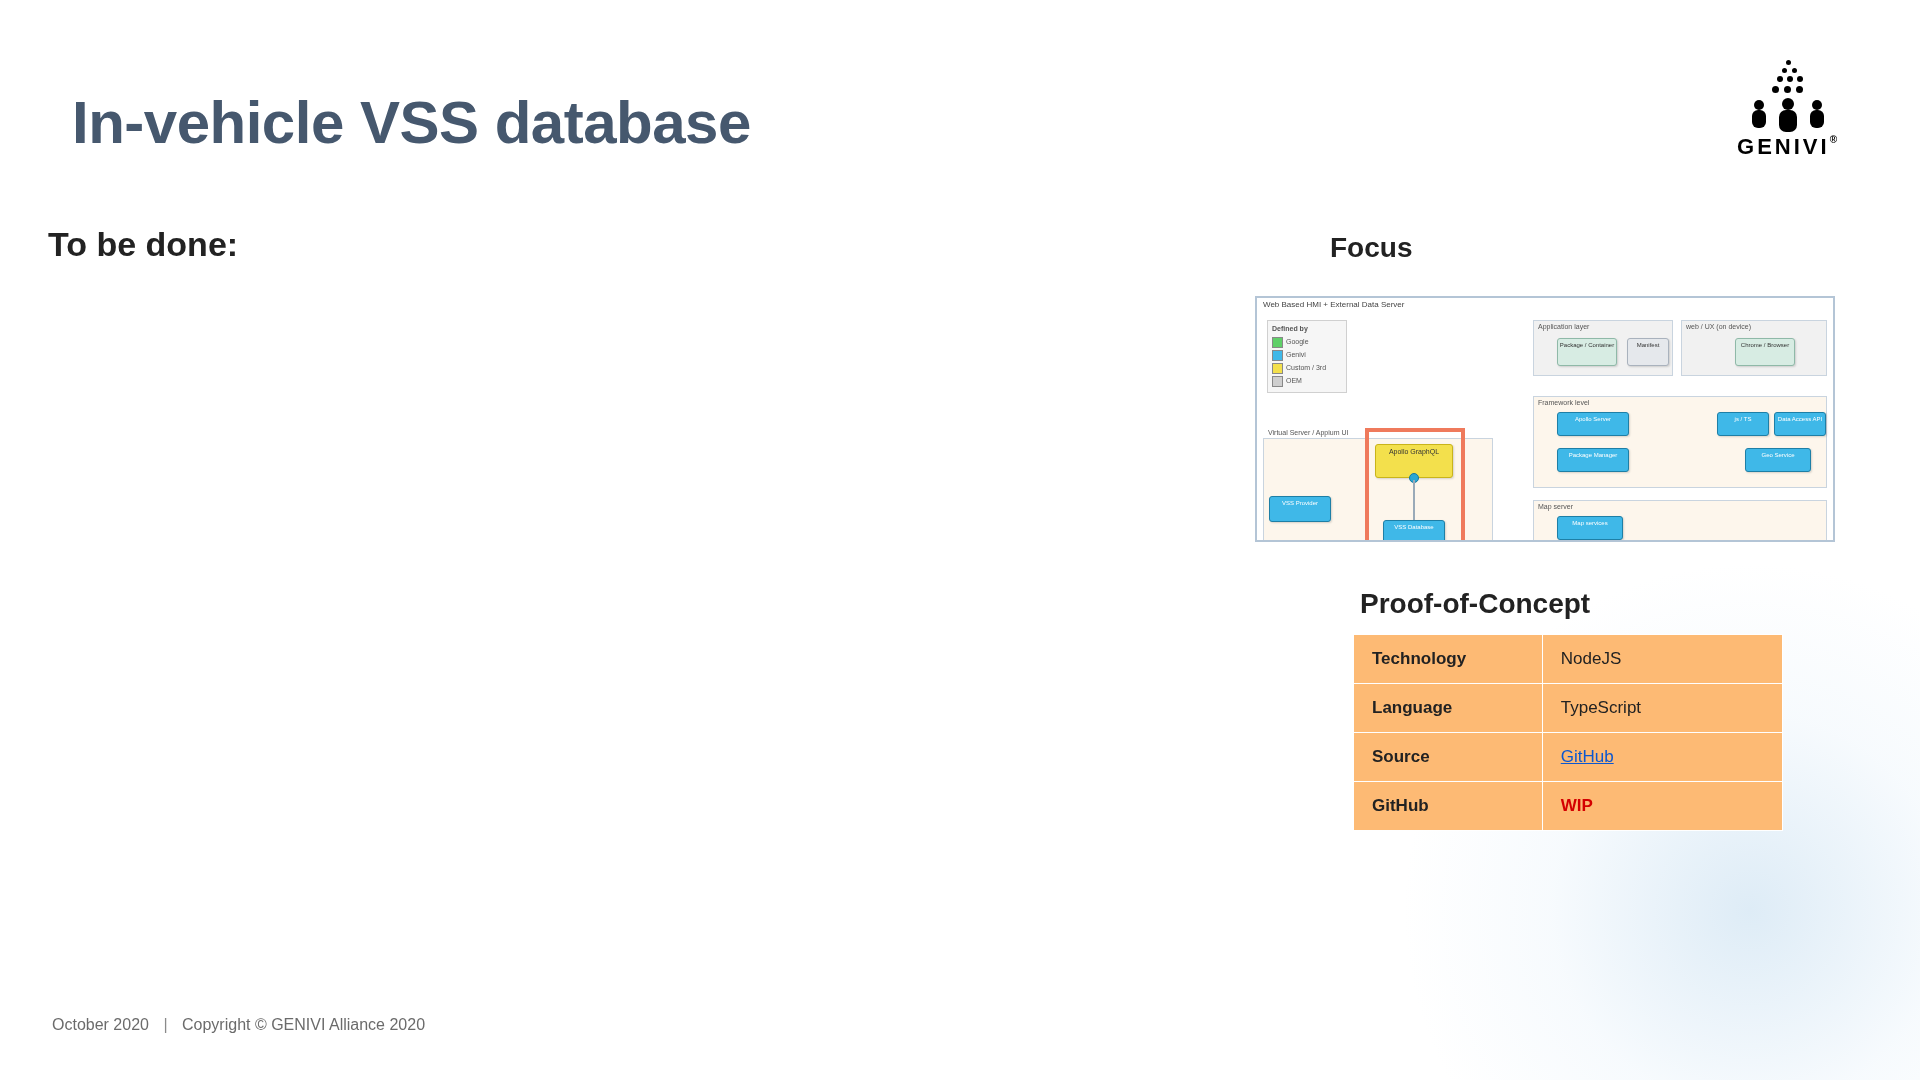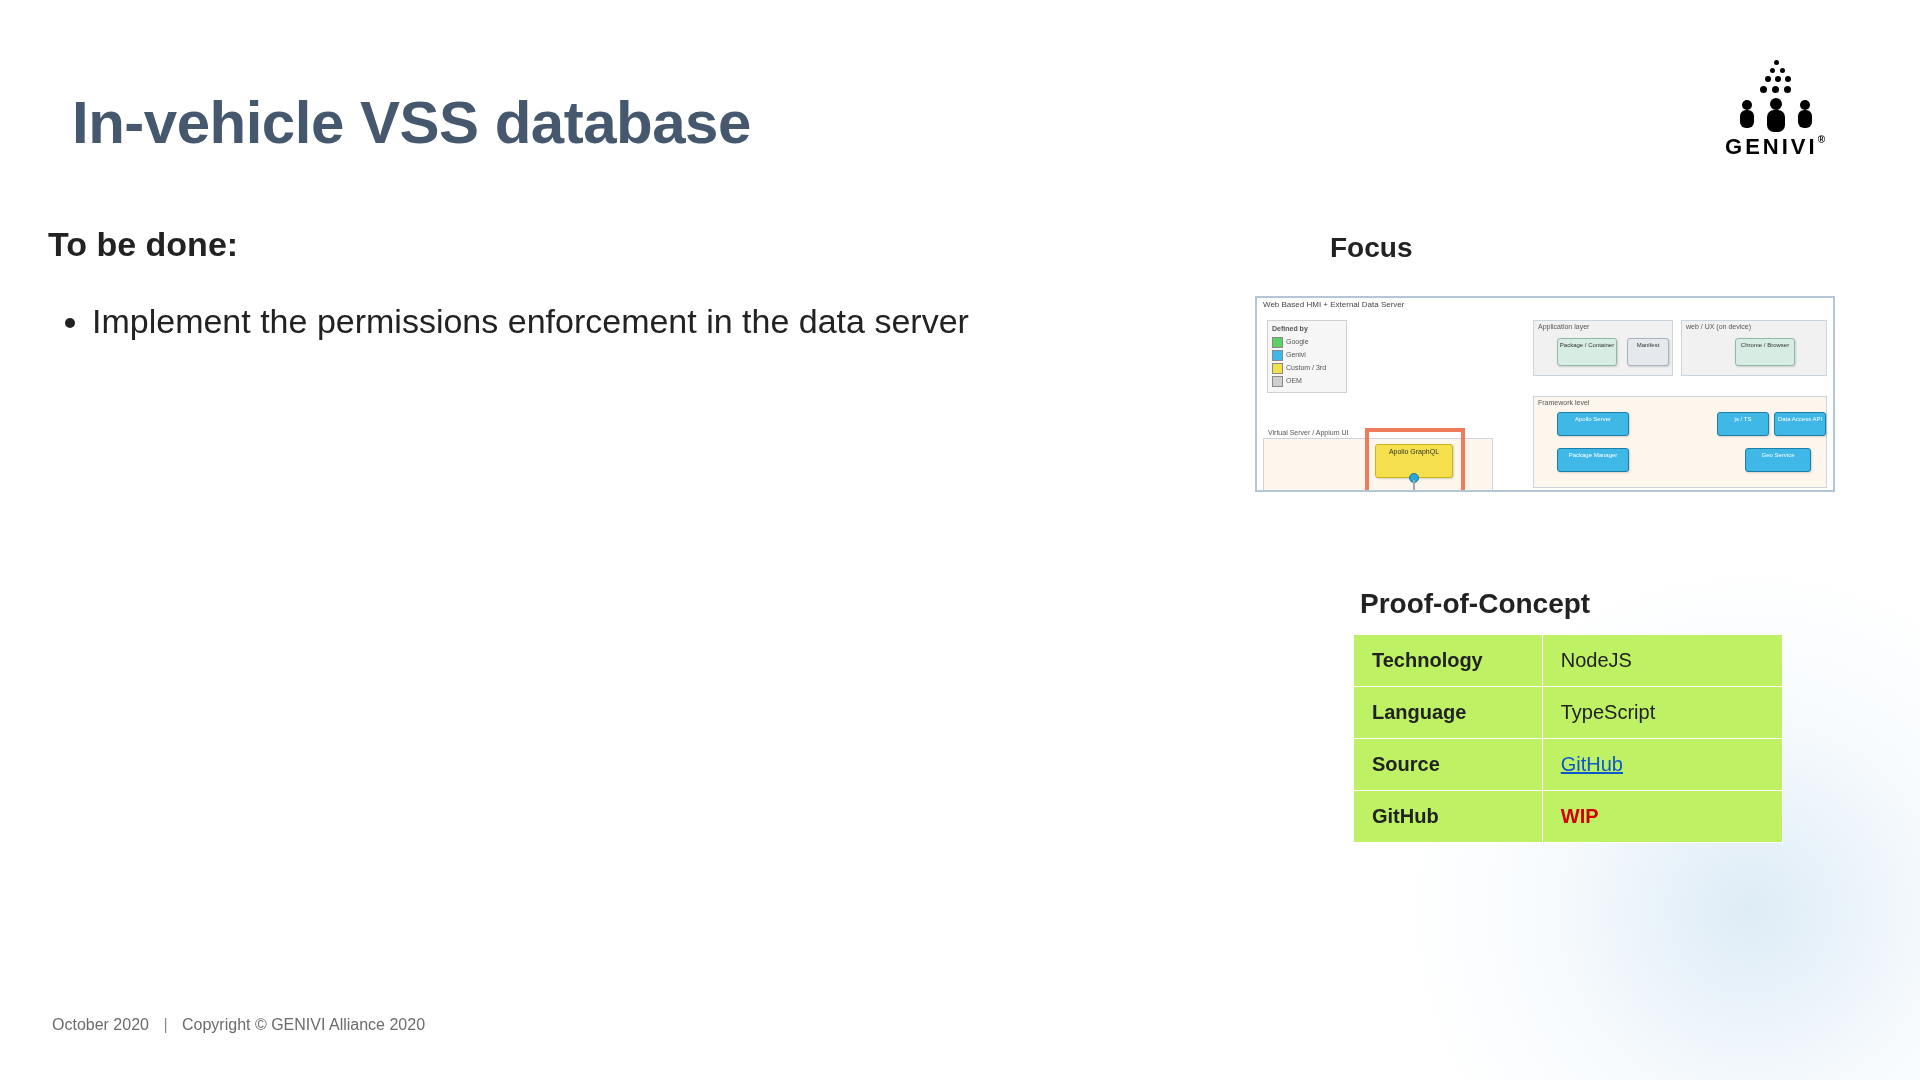--- a/index.html
+++ b/index.html
@@ -44,21 +44,21 @@
     font-size: 60px;
     font-weight: 700;
     color: #46586e;
     letter-spacing: -0.5px;
     z-index: 2;
   }
 
   
   .logo {
     position: absolute;
-    right: 92px;
+    right: 80px;
     top: 60px;
     text-align: center;
     z-index: 2;
   }
   .logo .dots {
     width: 90px;
     height: 70px;
     margin: 0 auto 4px auto;
     position: relative;
   }
@@ -107,21 +107,21 @@
     color: #222;
     z-index: 2;
   }
 
   
   .diagram {
     position: absolute;
     left: 1255px;
     top: 296px;
     width: 580px;
-    height: 196px;
+    height: 246px;
     border: 2px solid #b4c5d6;
     background: #fff;
     box-sizing: border-box;
     z-index: 2;
     font-size: 8px;
     color: #555;
     overflow: hidden;
   }
   .diagram .caption {
     position: absolute;
@@ -215,23 +215,23 @@
     z-index: 2;
   }
 
   
   .poc-table {
     position: absolute;
     left: 1353px;
     top: 634px;
     width: 430px;
     border-collapse: collapse;
-    font-size: 20px;
-    z-index: 2;
-    background: #bef264;
+    font-size: 17px;
+    z-index: 2;
+    background: #fdba74;
   }
   .poc-table td {
     border: 1px solid #fff;
     padding: 14px 18px;
     vertical-align: middle;
   }
   .poc-table td.key   { font-weight: 700; color: #222; width: 44%; }
   .poc-table td.val   { color: #222; }
   .poc-table a        { color: #0b57d0; text-decoration: underline; }
   .poc-table .wip     { color: #d40000; font-weight: 700; }
@@ -276,23 +276,20 @@
       <span style="left:68px;top:40px;width:10px;height:10px"></span>
       <span style="left:66px;top:50px;width:14px;height:18px;border-radius:6px"></span>
     </div>
     <div class="word">
       <span>GENIVI</span><sup>®</sup>
     </div>
   </div>
 
   <div class="body">
     <div class="subhead">To be done:</div>
-    <ul>
-      <li>Implement the permissions enforcement in the data server</li>
-    </ul>
   </div>
 
   <div class="focus-label">Focus</div>
 
   <div class="diagram">
     <div class="caption">Web Based HMI + External Data Server</div>
 
     <div class="legend">
       <div class="hdr">Defined by</div>
       <div class="row">

